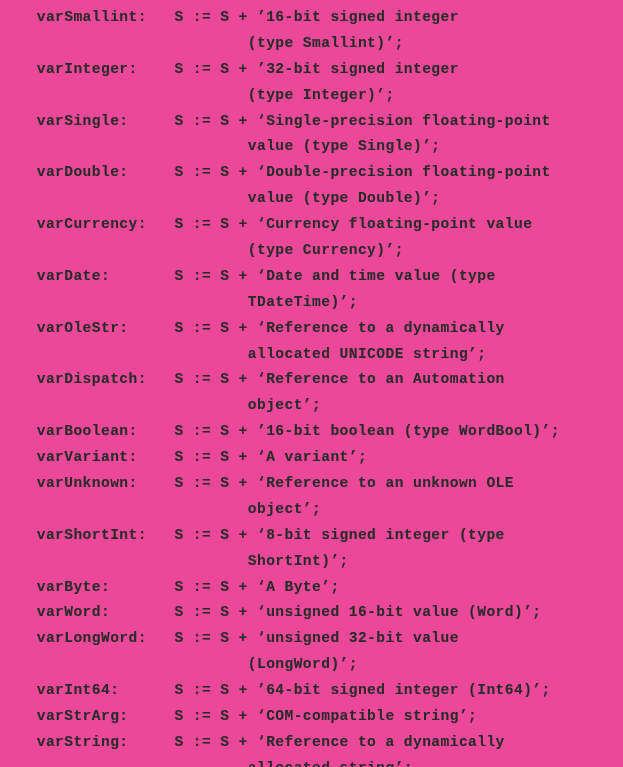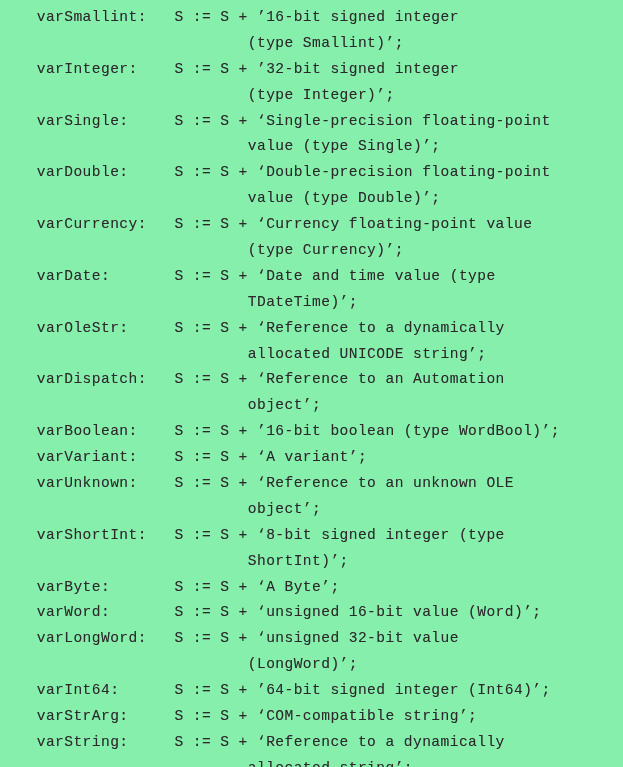--- a/index.html
+++ b/index.html
@@ -40,15 +40,15 @@
     font-family: "Liberation Mono", "DejaVu Sans Mono", monospace;
   }
   
   .code-block {
     text-shadow: 0 0 0.35px rgba(90,90,90,0.45);
   }
 </style>
 </head>
 <body>
 
-<div id="code-listing" style="background: #86efac;">
+<div id="code-listing" style="background: #ec4899; font-weight: bold;">
   <pre class="code-block" style="color: rgb(42, 42, 42);"><code><span class="code-line">    varSmallint:   S := S + ’16-bit signed integer</span><span class="code-line">                           (type Smallint)’;</span><span class="code-line">    varInteger:    S := S + ’32-bit signed integer</span><span class="code-line">                           (type Integer)’;</span><span class="code-line">    varSingle:     S := S + ‘Single-precision floating-point</span><span class="code-line">                           value (type Single)’;</span><span class="code-line">    varDouble:     S := S + ‘Double-precision floating-point</span><span class="code-line">                           value (type Double)’;</span><span class="code-line">    varCurrency:   S := S + ‘Currency floating-point value</span><span class="code-line">                           (type Currency)’;</span><span class="code-line">    varDate:       S := S + ‘Date and time value (type</span><span class="code-line">                           TDateTime)’;</span><span class="code-line">    varOleStr:     S := S + ‘Reference to a dynamically</span><span class="code-line">                           allocated UNICODE string’;</span><span class="code-line">    varDispatch:   S := S + ‘Reference to an Automation</span><span class="code-line">                           object’;</span><span class="code-line">    varBoolean:    S := S + ’16-bit boolean (type WordBool)’;</span><span class="code-line">    varVariant:    S := S + ‘A variant’;</span><span class="code-line">    varUnknown:    S := S + ‘Reference to an unknown OLE</span><span class="code-line">                           object’;</span><span class="code-line">    varShortInt:   S := S + ‘8-bit signed integer (type</span><span class="code-line">                           ShortInt)’;</span><span class="code-line">    varByte:       S := S + ‘A Byte’;</span><span class="code-line">    varWord:       S := S + ‘unsigned 16-bit value (Word)’;</span><span class="code-line">    varLongWord:   S := S + ‘unsigned 32-bit value</span><span class="code-line">                           (LongWord)’;</span><span class="code-line">    varInt64:      S := S + ’64-bit signed integer (Int64)’;</span><span class="code-line">    varStrArg:     S := S + ‘COM-compatible string’;</span><span class="code-line">    varString:     S := S + ‘Reference to a dynamically</span><span class="code-line">                           allocated string’;</span></code></pre>
 </div>
 
 </body></html>

